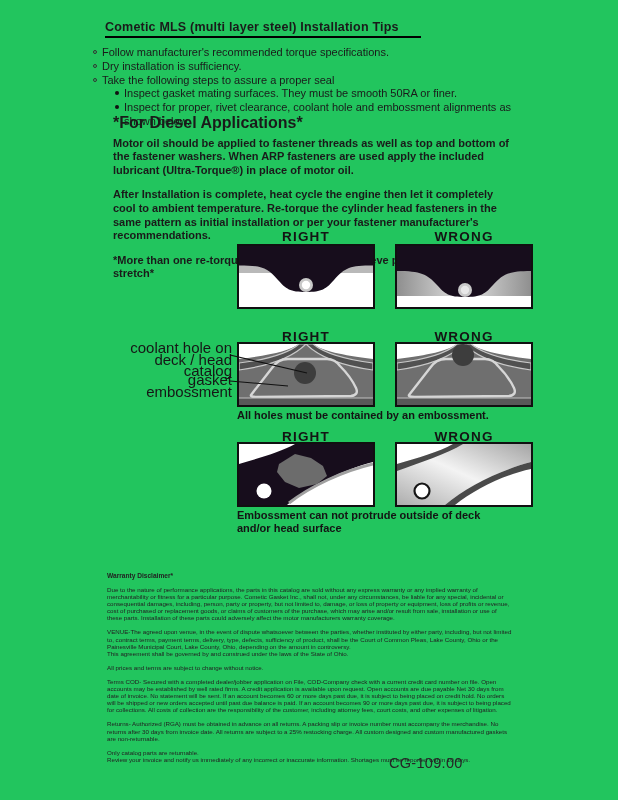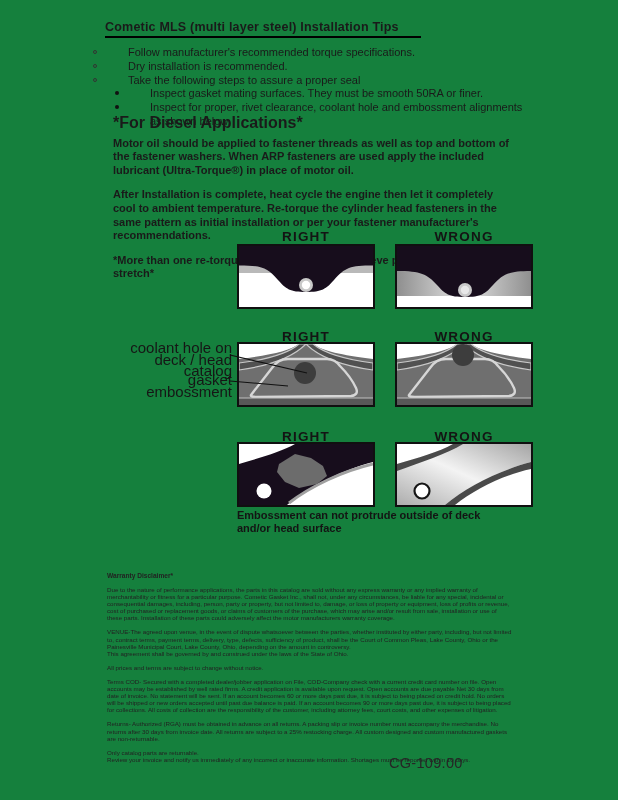--- a/index.html
+++ b/index.html
@@ -1,28 +1,28 @@
 <!DOCTYPE html>
 <html><head>
 <meta charset="utf-8">
 <style>
   * { margin:0; padding:0; box-sizing:border-box; }
   html,body { background:#ffffff; }
   .page {
-    position:relative; width:618px; height:800px; background:#15803d;
+    position:relative; width:618px; height:800px; background:#22c55e;
     font-family:"Liberation Sans", sans-serif; color:#1a1a1a; overflow:hidden;
   }
   
   .title {
     position:absolute; left:105px; top:20px;
     font-size:12.5px; font-weight:bold; letter-spacing:.2px;
     border-bottom:2px solid #000; padding:0 22px 2px 0; display:inline-block;
   }
   .tips { position:absolute; left:93px; top:46px; font-size:11px; line-height:13.8px; width:440px; }
-  .tip  { display:flex; align-items:baseline;gap:26px; }
+  .tip  { display:flex; align-items:baseline; }
   .tip .ob {
     flex:0 0 auto; width:4px; height:4px; border:1.2px solid #333; border-radius:50%;
     margin-right:5px; position:relative; top:-2px;
   }
   .subtips { padding-left:22px; }
   .subtips .tip .sb {
     flex:0 0 auto; width:4px; height:4px; background:#111; border-radius:50%;
     margin-right:5px; position:relative; top:-2px;
   }
   
@@ -50,21 +50,21 @@
 
   <h1 class="title">Cometic MLS (multi layer steel) Installation Tips</h1>
 
   <div class="tips">
     <div class="tip">
       <span class="ob"></span>
       <span>Follow manufacturer's recommended torque specifications.</span>
     </div>
     <div class="tip">
       <span class="ob"></span>
-      <span>Dry installation is recommended.</span>
+      <span>Dry installation is sufficiency.</span>
     </div>
     <div class="tip">
       <span class="ob"></span>
       <span>Take the following steps to assure a proper seal</span>
     </div>
     <div class="subtips">
       <div class="tip">
         <span class="sb"></span>
         <span>Inspect gasket mating surfaces.  They must be smooth 50RA or finer.</span>
       </div>
@@ -144,20 +144,21 @@
       <rect x="0" y="54" width="134" height="7" fill="#585858"></rect>
       <line x1="0" y1="54" x2="134" y2="54" stroke="#c0c0c0" stroke-width="1"></line>
     </svg>
   </div>
 
   <svg class="leaders" width="90" height="52" viewBox="0 0 90 52">
     <line x1="2" y1="15" x2="79" y2="33" stroke="#111" stroke-width="1.1"></line>
     <line x1="2" y1="41" x2="60" y2="46" stroke="#111" stroke-width="1.1"></line>
   </svg>
 
+  <div class="dcaption" style="left:237px; top:409px;">All holes must be contained by an embossment.</div>
 
   <div class="dlabel" style="left:237px; top:429px;">RIGHT</div>
   <div class="dlabel" style="left:395px; top:429px;">WRONG</div>
 
   <div class="dbox" style="left:237px; top:442px;">
     <svg width="134" height="61" viewBox="0 0 134 61">
       <rect x="0" y="0" width="134" height="61" fill="#ffffff"></rect>
       <path d="M0,20 C20,14 42,8 56,0 L134,0 L134,18 C104,26 70,42 48,61 L0,61 Z" fill="#170d1c"></path>
       <path d="M50,59 C72,42 104,27 134,20" fill="none" stroke="#a0a0a0" stroke-width="3"></path>
       <polygon points="40,20 56,10 72,14 84,22 88,32 78,40 60,44 46,38 38,28" fill="#6c6c6c"></polygon>

